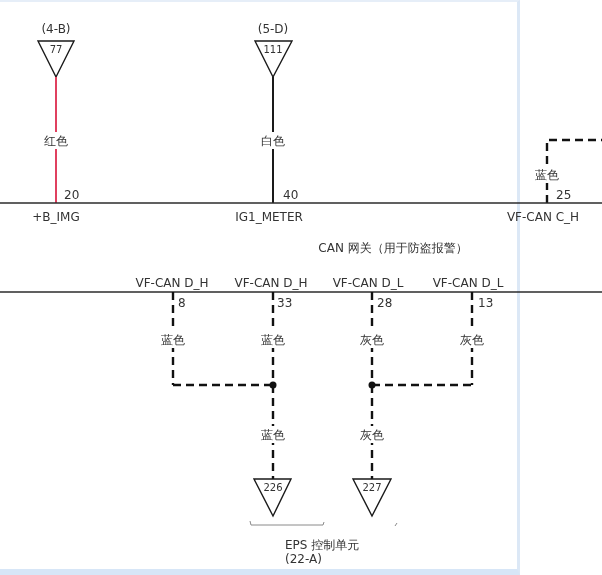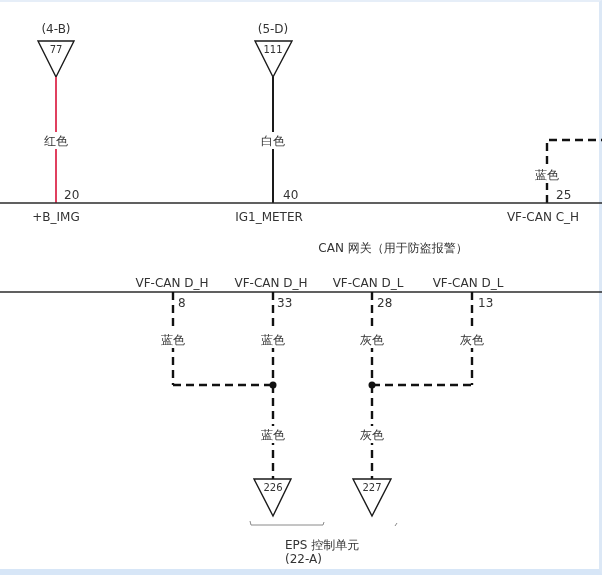--- a/index.html
+++ b/index.html
@@ -1,19 +1,19 @@
 <!DOCTYPE html>
 <html><head>
   <meta charset="utf-8">
   <style>
     html, body { margin: 0; padding: 0; background: #ffffff; }
     body { width: 602px; height: 575px; overflow: hidden; }
     .frame {
       position: relative;
-      width: 602px; height: 575px;
+      width: 520px; height: 575px;
       box-sizing: border-box;
       border-top: 2px solid #e6eef8;
       border-right: 3px solid #dce8f6;
       border-bottom: 6px solid #d7e6f7;
       background: #ffffff;
     }
     svg { position: absolute; left: 0; top: 0; }
     .txt { font-family: "DejaVu Sans", "Liberation Sans", sans-serif; fill: #333333; }
     .t12 { font-size: 12px; }
     .t10 { font-size: 10px; }

